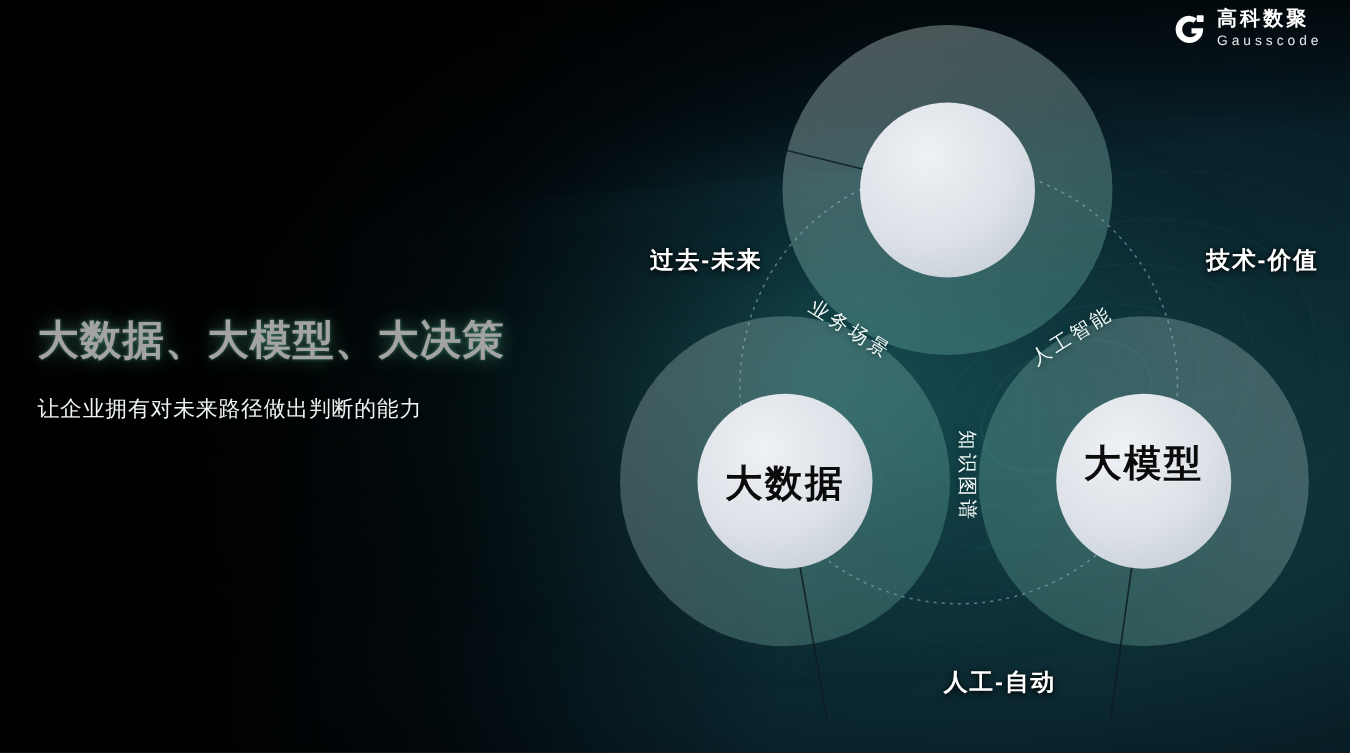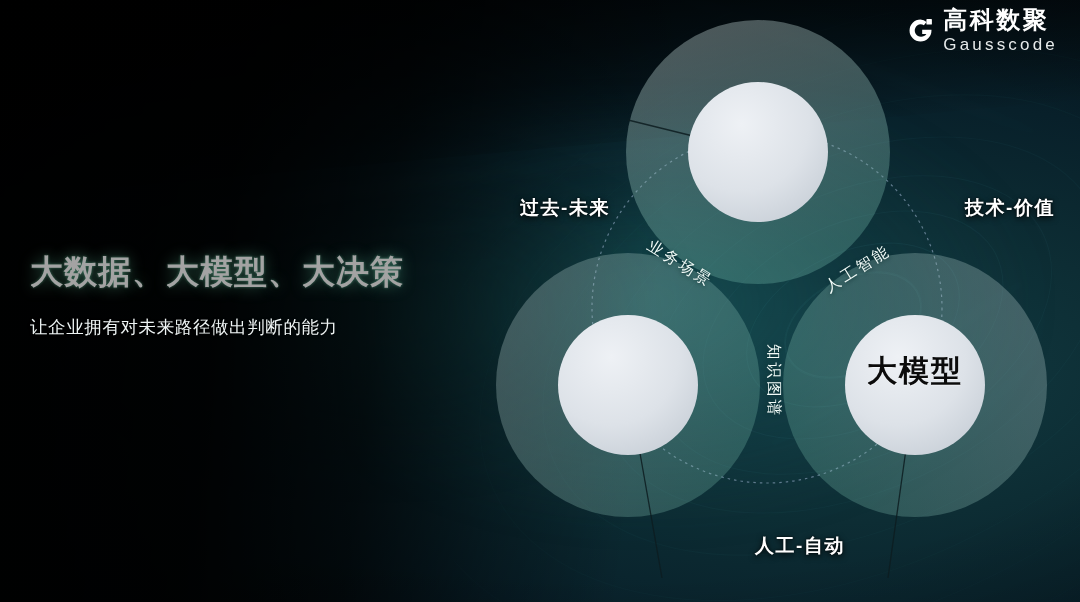--- a/index.html
+++ b/index.html
@@ -74,22 +74,22 @@
     color:#a3a3a3; white-space:nowrap;
     text-shadow:0 0 16px rgba(120,235,190,.40), 0 0 3px rgba(150,255,210,.35);
   }
   .sub{ margin-top:18px; font-size:17.5px; color:#eef4f4; line-height:1.95; letter-spacing:.6px; font-weight:400;
         text-shadow:0 1px 3px rgba(0,0,0,.8); }
 
   
   .logo{ position:absolute; right:22px; top:8px; display:flex; align-items:center; gap:9px; }
   .logo-mark{ width:27px; height:27px; flex:0 0 auto; }
   .logo-text{ display:flex; flex-direction:column; line-height:1; }
-  .logo-cn{ font-size:24px; font-weight:700; color:#fff; letter-spacing:2.5px; }
-  .logo-en{ font-size:17px; color:#e6eaea; letter-spacing:3.2px; margin-top:4px; }
+  .logo-cn{ font-size:16px; font-weight:700; color:#fff; letter-spacing:2.5px; }
+  .logo-en{ font-size:11px; color:#e6eaea; letter-spacing:3.2px; margin-top:4px; }
 
   
   .venn{ position:absolute; left:490px; top:18px; width:560px; height:560px; }
   .venn svg{ position:absolute; inset:0; width:100%; height:100%; overflow:visible; }
 
   .node-label{
     position:absolute; transform:translate(-50%,-50%);
     font-size:30px; font-weight:700; color:#0b0b0b; letter-spacing:2px; white-space:nowrap;
     text-shadow:0 1px 0 rgba(255,255,255,.45);
   }
@@ -210,20 +210,21 @@
         <line x1="268" y1="134" x2="138" y2="102"></line>
         <line x1="138" y1="367" x2="172" y2="560"></line>
         <line x1="425" y1="367" x2="398" y2="560"></line>
       </g>
 
       <circle cx="268" cy="134" r="70" fill="url(#gInner)"></circle>
       <circle cx="138" cy="367" r="70" fill="url(#gInner)"></circle>
       <circle cx="425" cy="367" r="70" fill="url(#gInner)"></circle>
     </svg>
 
+    <div class="node-label" style="left:138px;top:369px;">大数据</div>
     <div class="node-label" style="left:425px;top:353px;font-family:Liberation Serif, serif;">大模型</div>
 
     <div class="inter-label" style="left:190px;top:246px;transform:translate(-50%,-50%) rotate(32deg);">业务场景</div>
     <div class="inter-label" style="left:368px;top:251px;transform:translate(-50%,-50%) rotate(-32deg);">人工智能</div>
     <div class="inter-label" style="left:283px;top:363px;transform:translate(-50%,-50%) rotate(90deg);">知识图谱</div>
 
     <div class="axis-label" style="left:75px;top:190px;text-align:right;">过去-未来</div>
     <div class="axis-label" style="left:520px;top:190px;">技术-价值</div>
     <div class="axis-label" style="left:310px;top:528px;">人工-自动</div>
   </div>

